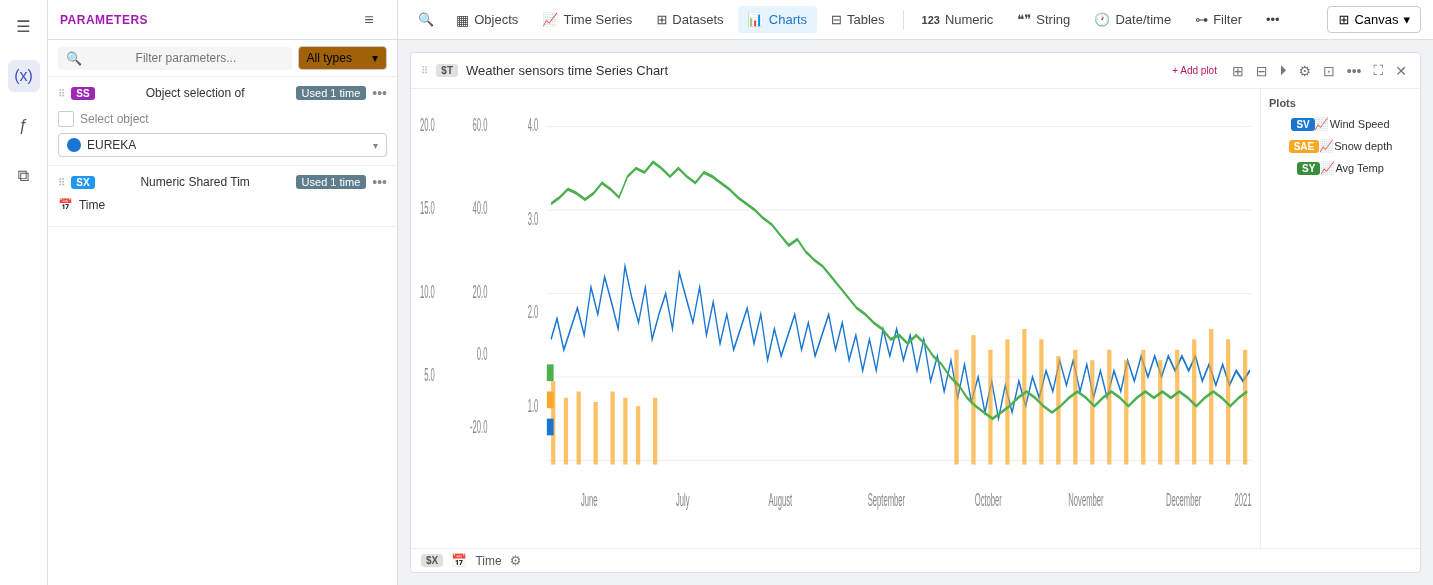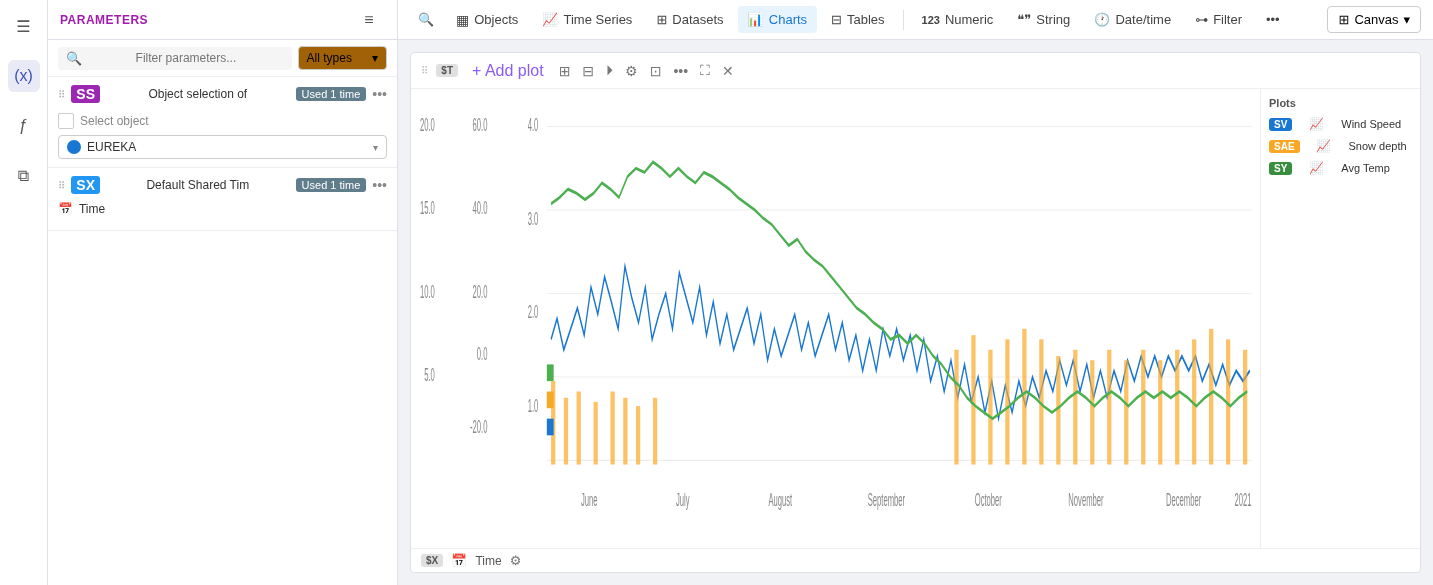--- a/index.html
+++ b/index.html
@@ -99,21 +99,21 @@
       align-items: center;
       gap: 6px;
       margin-bottom: 6px;
     }
     .drag-handle {
       color: #aaa;
       font-size: 10px;
       cursor: grab;
     }
     .param-badge {
-      font-size: 14px;
+      font-size: 10px;
       font-weight: 700;
       padding: 1px 5px;
       border-radius: 3px;
       color: #fff;
       background: #9c27b0;
     }
     .param-badge.ss { background: #9c27b0; }
     .param-badge.sx { background: #2196f3; }
     .param-name {
       font-size: 12px;
@@ -304,22 +304,22 @@
     .chart-header-actions {
       display: flex;
       align-items: center;
       gap: 6px;
     }
     .chart-header-btn {
       display: flex;
       align-items: center;
       gap: 4px;
       cursor: pointer;
-      color: #8b5cf6;
-      font-size: 16px;
+      color: #be185d;
+      font-size: 10px;
       padding: 2px 6px;
       border-radius: 3px;
     }
     .chart-header-icon {
       font-size: 14px;
       color: #777;
       cursor: pointer;
       padding: 3px;
       border-radius: 3px;
     }
@@ -347,23 +347,24 @@
     }
     .legend-title {
       font-size: 11px;
       font-weight: 600;
       color: #555;
       margin-bottom: 8px;
     }
     .legend-item {
       display: flex;
       align-items: center;
-      gap: 17px;
+      gap: 0;
       margin-bottom: 8px;
       cursor: pointer;
+      justify-content: center;
     }
     .legend-badge {
       font-size: 10px;
       font-weight: 700;
       padding: 1px 5px;
       border-radius: 3px;
       color: #fff;
       white-space: nowrap;
     }
     .legend-badge.sv { background: #1976d2; }
@@ -448,21 +449,21 @@
       <span class="object-selector-icon"></span>
       <span class="object-selector-text">EUREKA</span>
       <span class="object-selector-arrow">▾</span>
     </div>
   </div>
 
   <div class="time-block param-block">
     <div class="time-block-header param-block-header">
       <span class="drag-handle">⠿</span>
       <span class="param-badge sx">SX</span>
-      <span class="param-name">Default Shared Tim</span>
+      <span class="param-name">Numeric Shared Tim</span>
       <span class="used-badge">Used 1 time</span>
       <span class="more-btn">•••</span>
     </div>
     <div style="display:flex; align-items:center; gap:6px; margin-bottom:6px;">
       <span class="time-icon">📅</span>
       <span class="time-label">Time</span>
     </div>
   </div>
 </div>
 
@@ -517,20 +518,21 @@
       <span>▾</span>
     </button>
   </div>
 
   <div class="chart-area">
     <div class="chart-container">
 
       <div class="chart-header">
         <span class="chart-drag-handle">⠿</span>
         <span class="chart-tag">$T</span>
+        <span class="chart-title">Weather sensors time Series Chart</span>
         <div class="chart-header-actions">
           <div class="chart-header-btn">
             <span>+ Add plot</span>
           </div>
           <span class="chart-header-icon">⊞</span>
           <span class="chart-header-icon">⊟</span>
           <span class="chart-header-icon">⏵</span>
           <span class="chart-header-icon">⚙</span>
           <span class="chart-header-icon">⊡</span>
           <span class="chart-header-icon">•••</span>

